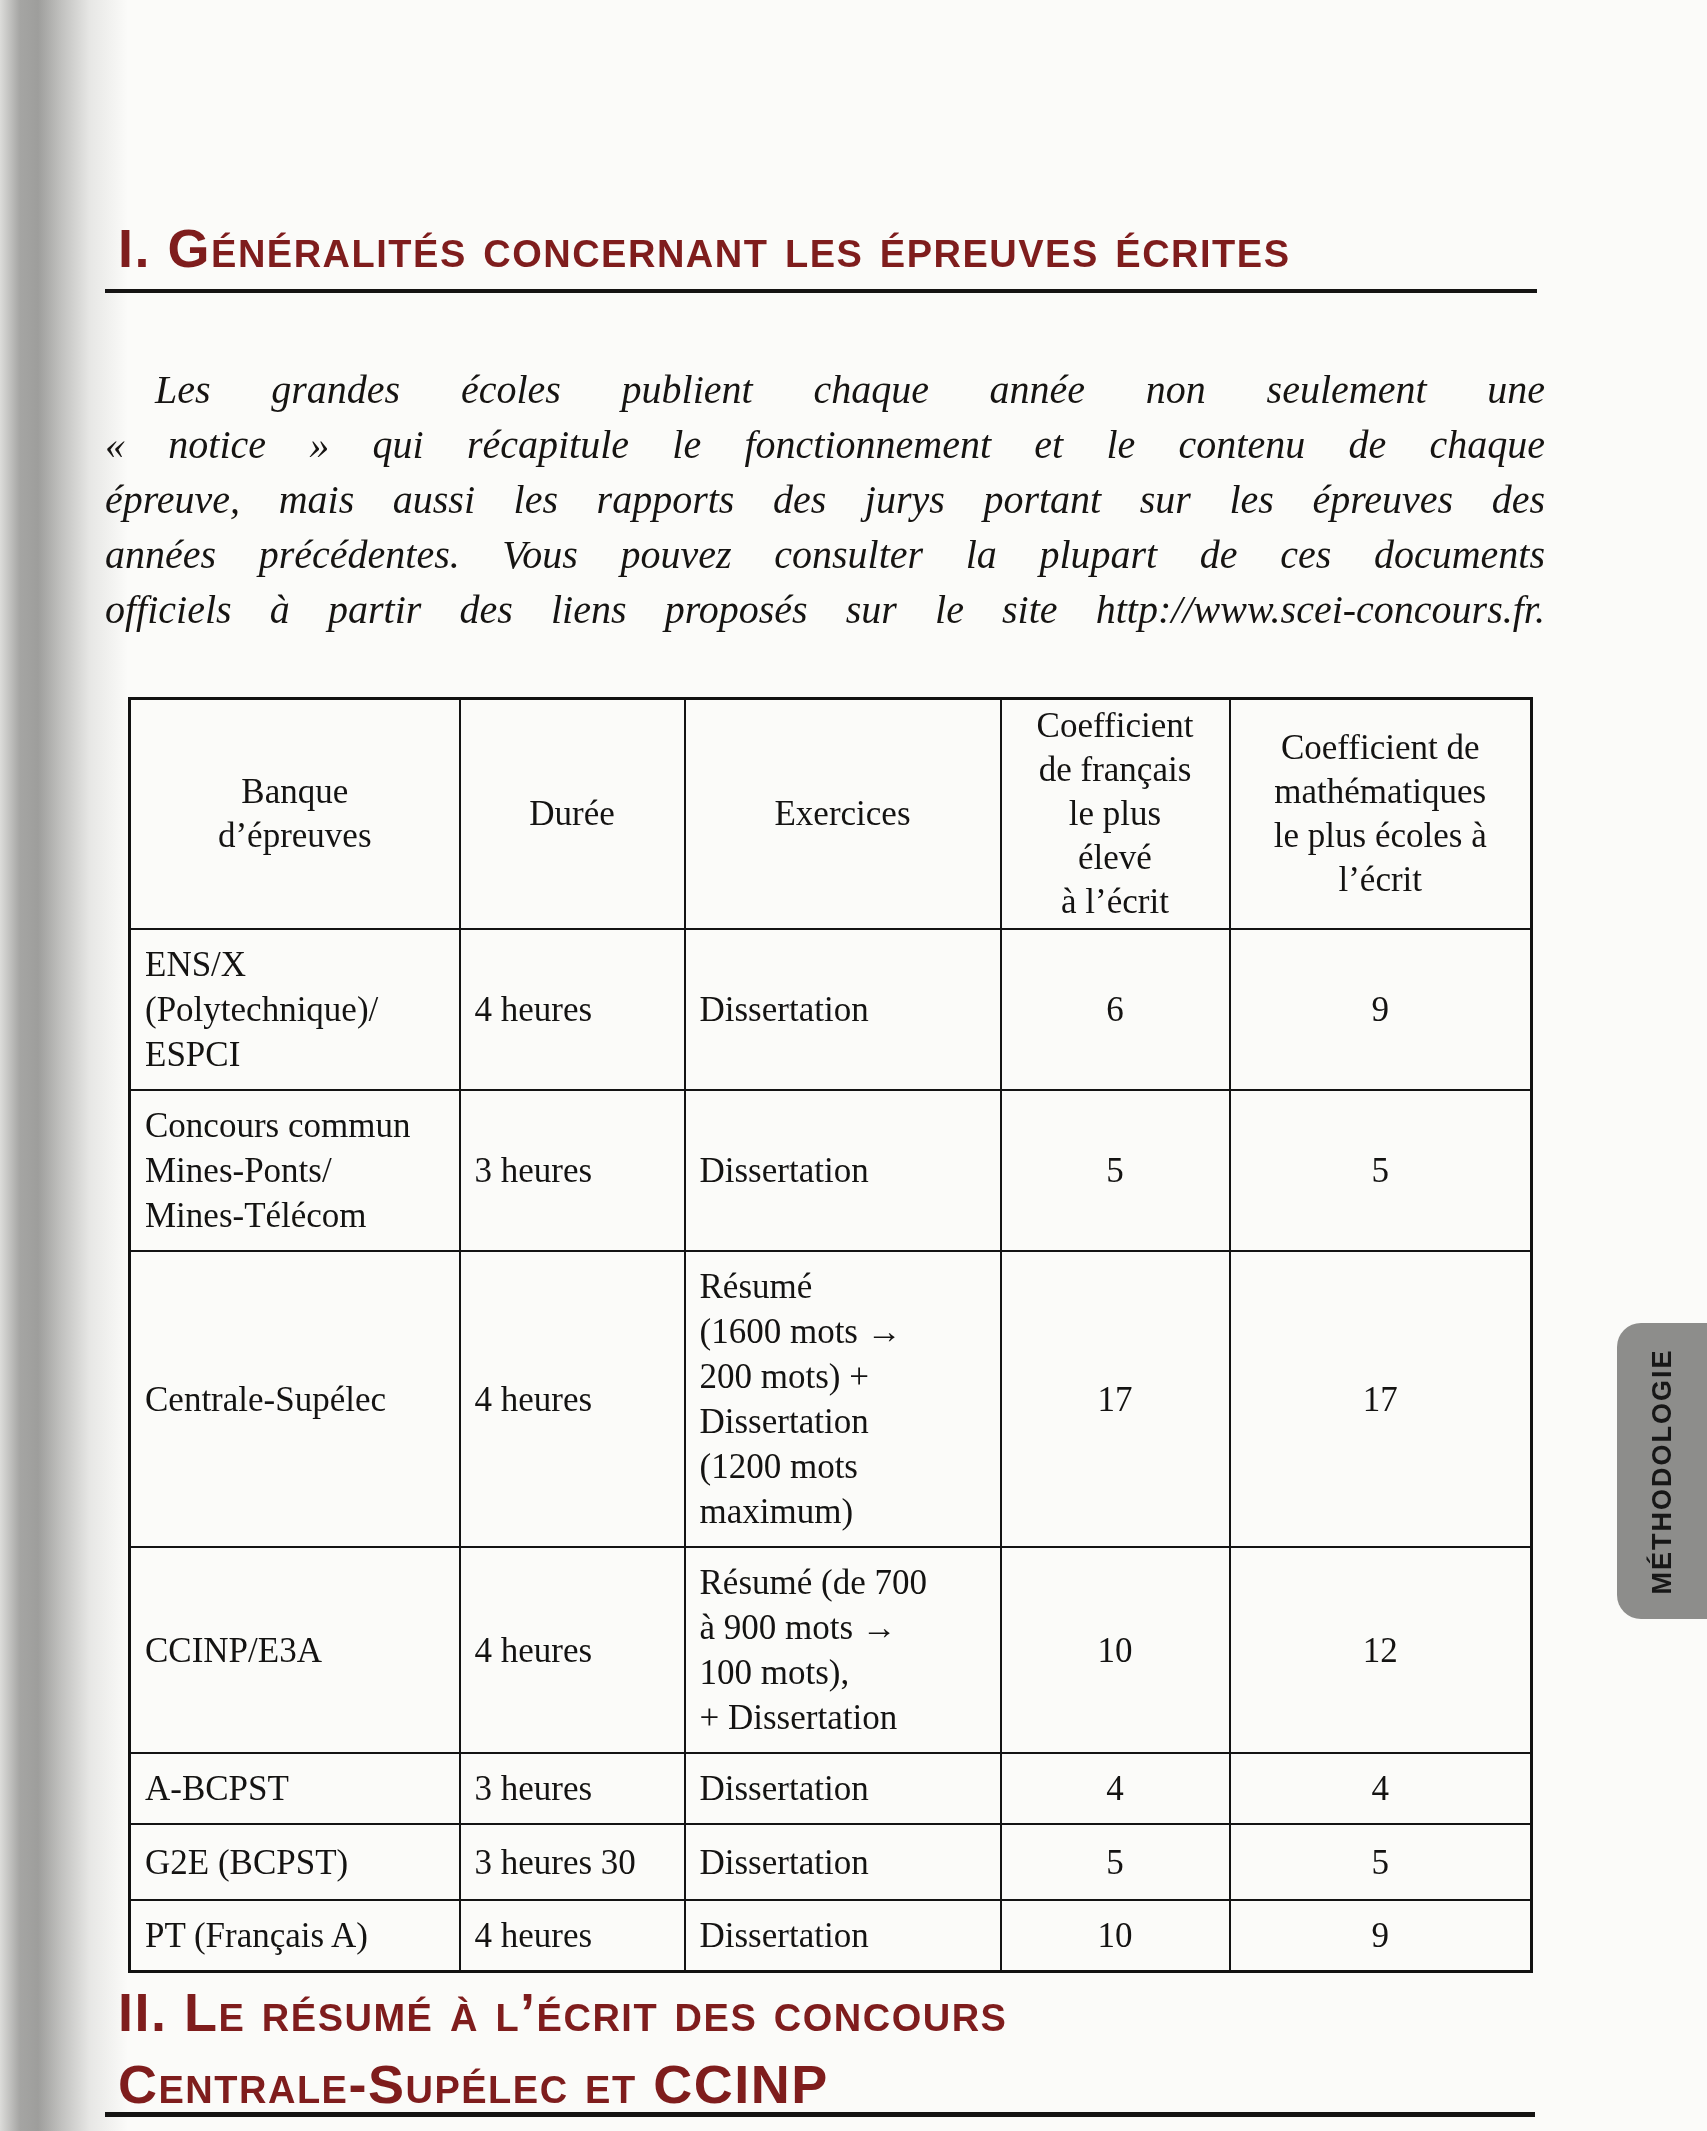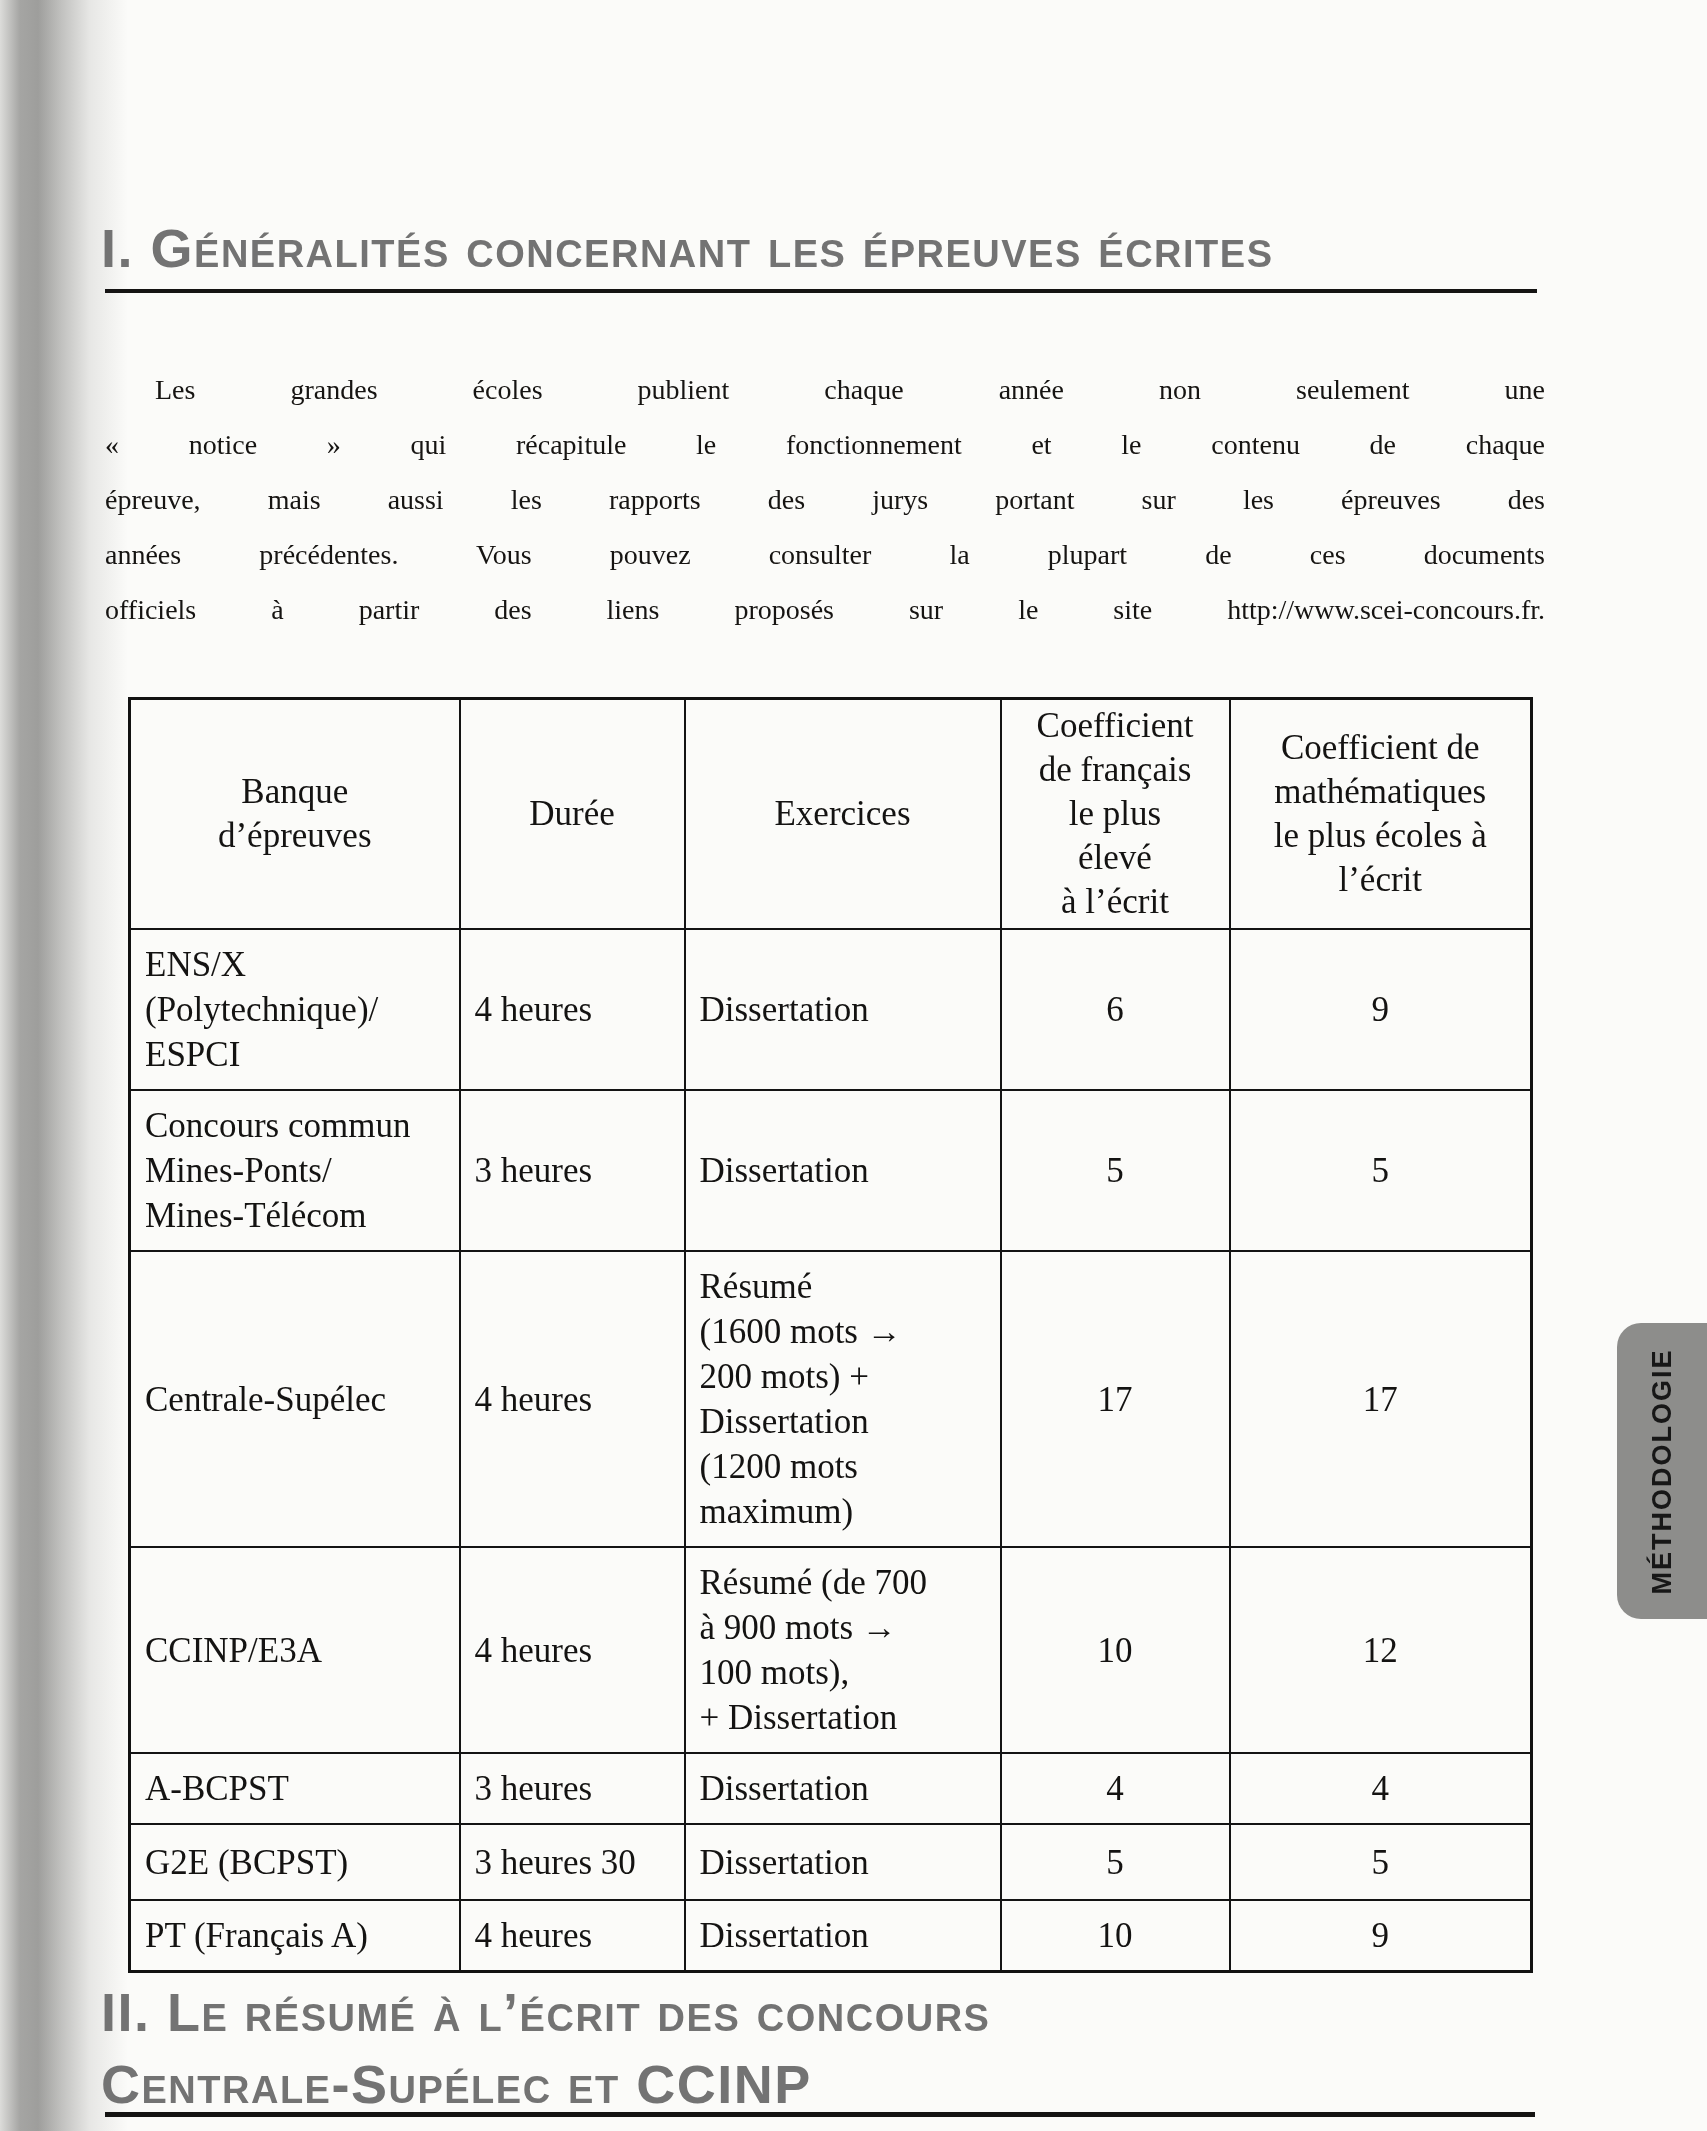--- a/index.html
+++ b/index.html
@@ -18,45 +18,46 @@
     background:linear-gradient(to right,
       #dcdcda 0px,
       #a5a5a3 20px,
       #9e9e9c 38px,
       #c2c2c0 62px,
       #e7e7e5 90px,
       rgba(251,251,249,0) 128px);
   }
   
   .sec-heading{
-    position:absolute;left:101px;width:1445px;
+    position:absolute;left:118px;width:1445px;
     font-family:"Liberation Sans", sans-serif;
     font-weight:bold;
     font-variant:small-caps;
     font-size:54px;
     letter-spacing:1.5px;
-    color:#737373;
+    color:#7f1d1d;
     line-height:72px;
     white-space:pre-line;
   }
   #heading-1{top:212px;}
   #heading-2{top:1964px;margin-top:12px;}
   .heading-rule{
     position:absolute;left:105px;background:#151413;
   }
   #rule-1{top:289px;width:1432px;height:4px;}
   #rule-2{top:2112px;width:1430px;height:5px;}
   
   .intro{
     position:absolute;left:105px;top:362px;width:1440px;
-    font-size:28px;line-height:55px;
+    font-size:40px;line-height:55px;
     text-align:justify;text-align-last:justify;
     text-indent:50px;
     white-space:pre-line;
     margin:0;
+    font-style:italic;
   }
   
   .exam-table{
     position:absolute;left:128px;top:697px;
     width:1402px;
     border-collapse:collapse;
     table-layout:fixed;
     font-size:35px;line-height:45px;
     color:#141312;
   }

